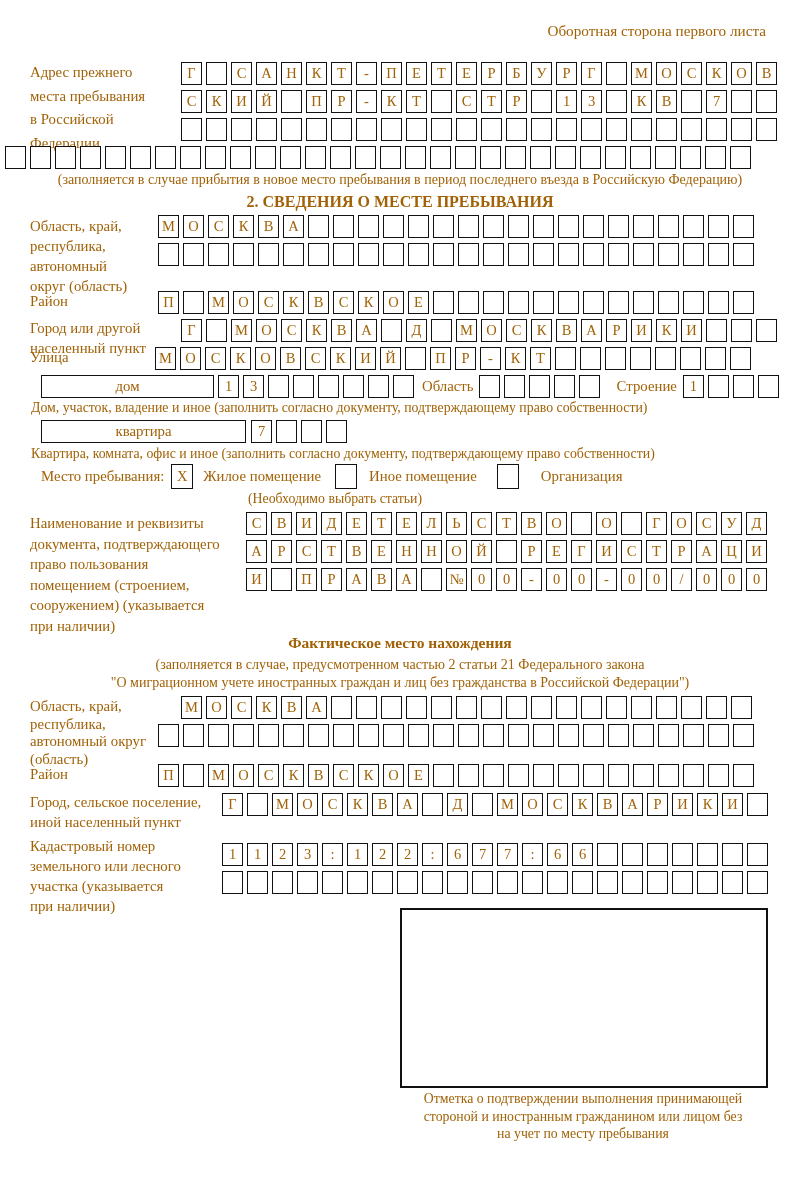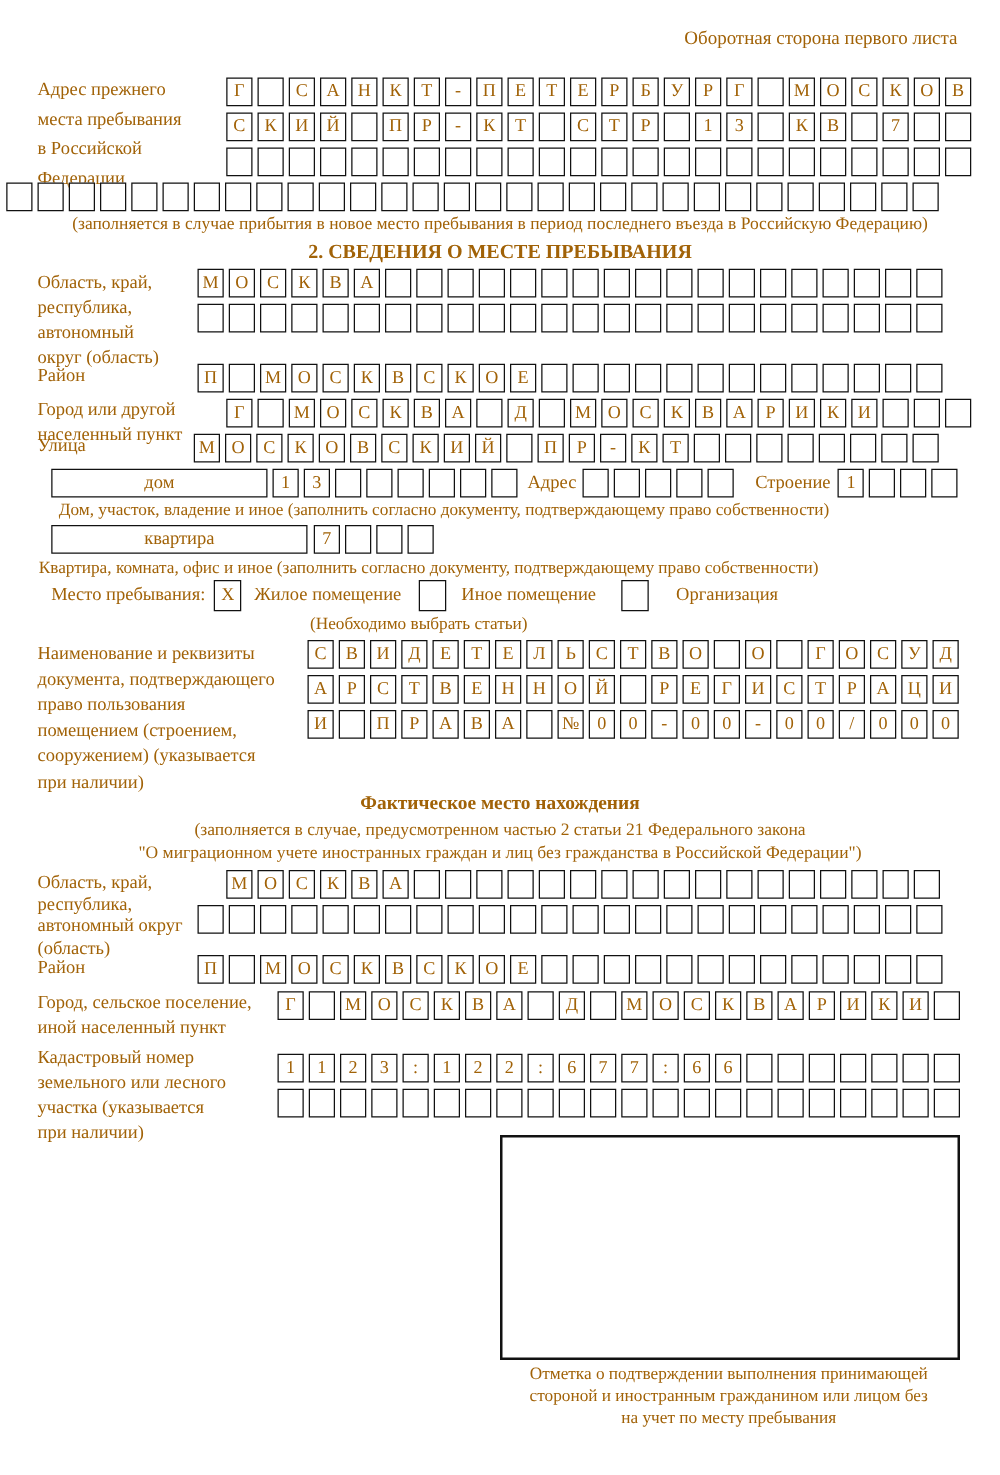--- a/index.html
+++ b/index.html
@@ -301,37 +301,37 @@
     <span class="boxesinline" style="margin-left:4px;">
         <span class="cell">1</span>
         <span class="cell">3</span>
         <span class="cell"></span>
         <span class="cell"></span>
         <span class="cell"></span>
         <span class="cell"></span>
         <span class="cell"></span>
         <span class="cell"></span>
       </span>
-    <span class="t" style="margin-left:8px;">Адрес</span>
+    <span class="t" style="margin-left:8px;">Область</span>
     <span class="boxesinline" style="margin-left:5px;">
         <span class="cell"></span>
         <span class="cell"></span>
         <span class="cell"></span>
         <span class="cell"></span>
         <span class="cell"></span>
       </span>
     <span class="t" style="margin-left:17px;">Строение</span>
     <span class="boxesinline" style="margin-left:6px;">
         <span class="cell">1</span>
         <span class="cell"></span>
         <span class="cell"></span>
         <span class="cell"></span>
       </span>
   </div>
-  <div class="lbl" style="left:31px;top:400px;font-size:13.8px;margin-left:16px;">Дом, участок, владение и иное (заполнить согласно документу, подтверждающему право собственности)</div>
+  <div class="lbl" style="left:31px;top:400px;font-size:13.8px;">Дом, участок, владение и иное (заполнить согласно документу, подтверждающему право собственности)</div>
 
   <div class="row" style="left:31px;top:420px;text-align:center;">
     <span class="widebox" style="width:205px;">квартира</span>
     <span class="boxesinline" style="margin-left:5px;">
         <span class="cell">7</span>
         <span class="cell"></span>
         <span class="cell"></span>
         <span class="cell"></span>
       </span>
   </div>

